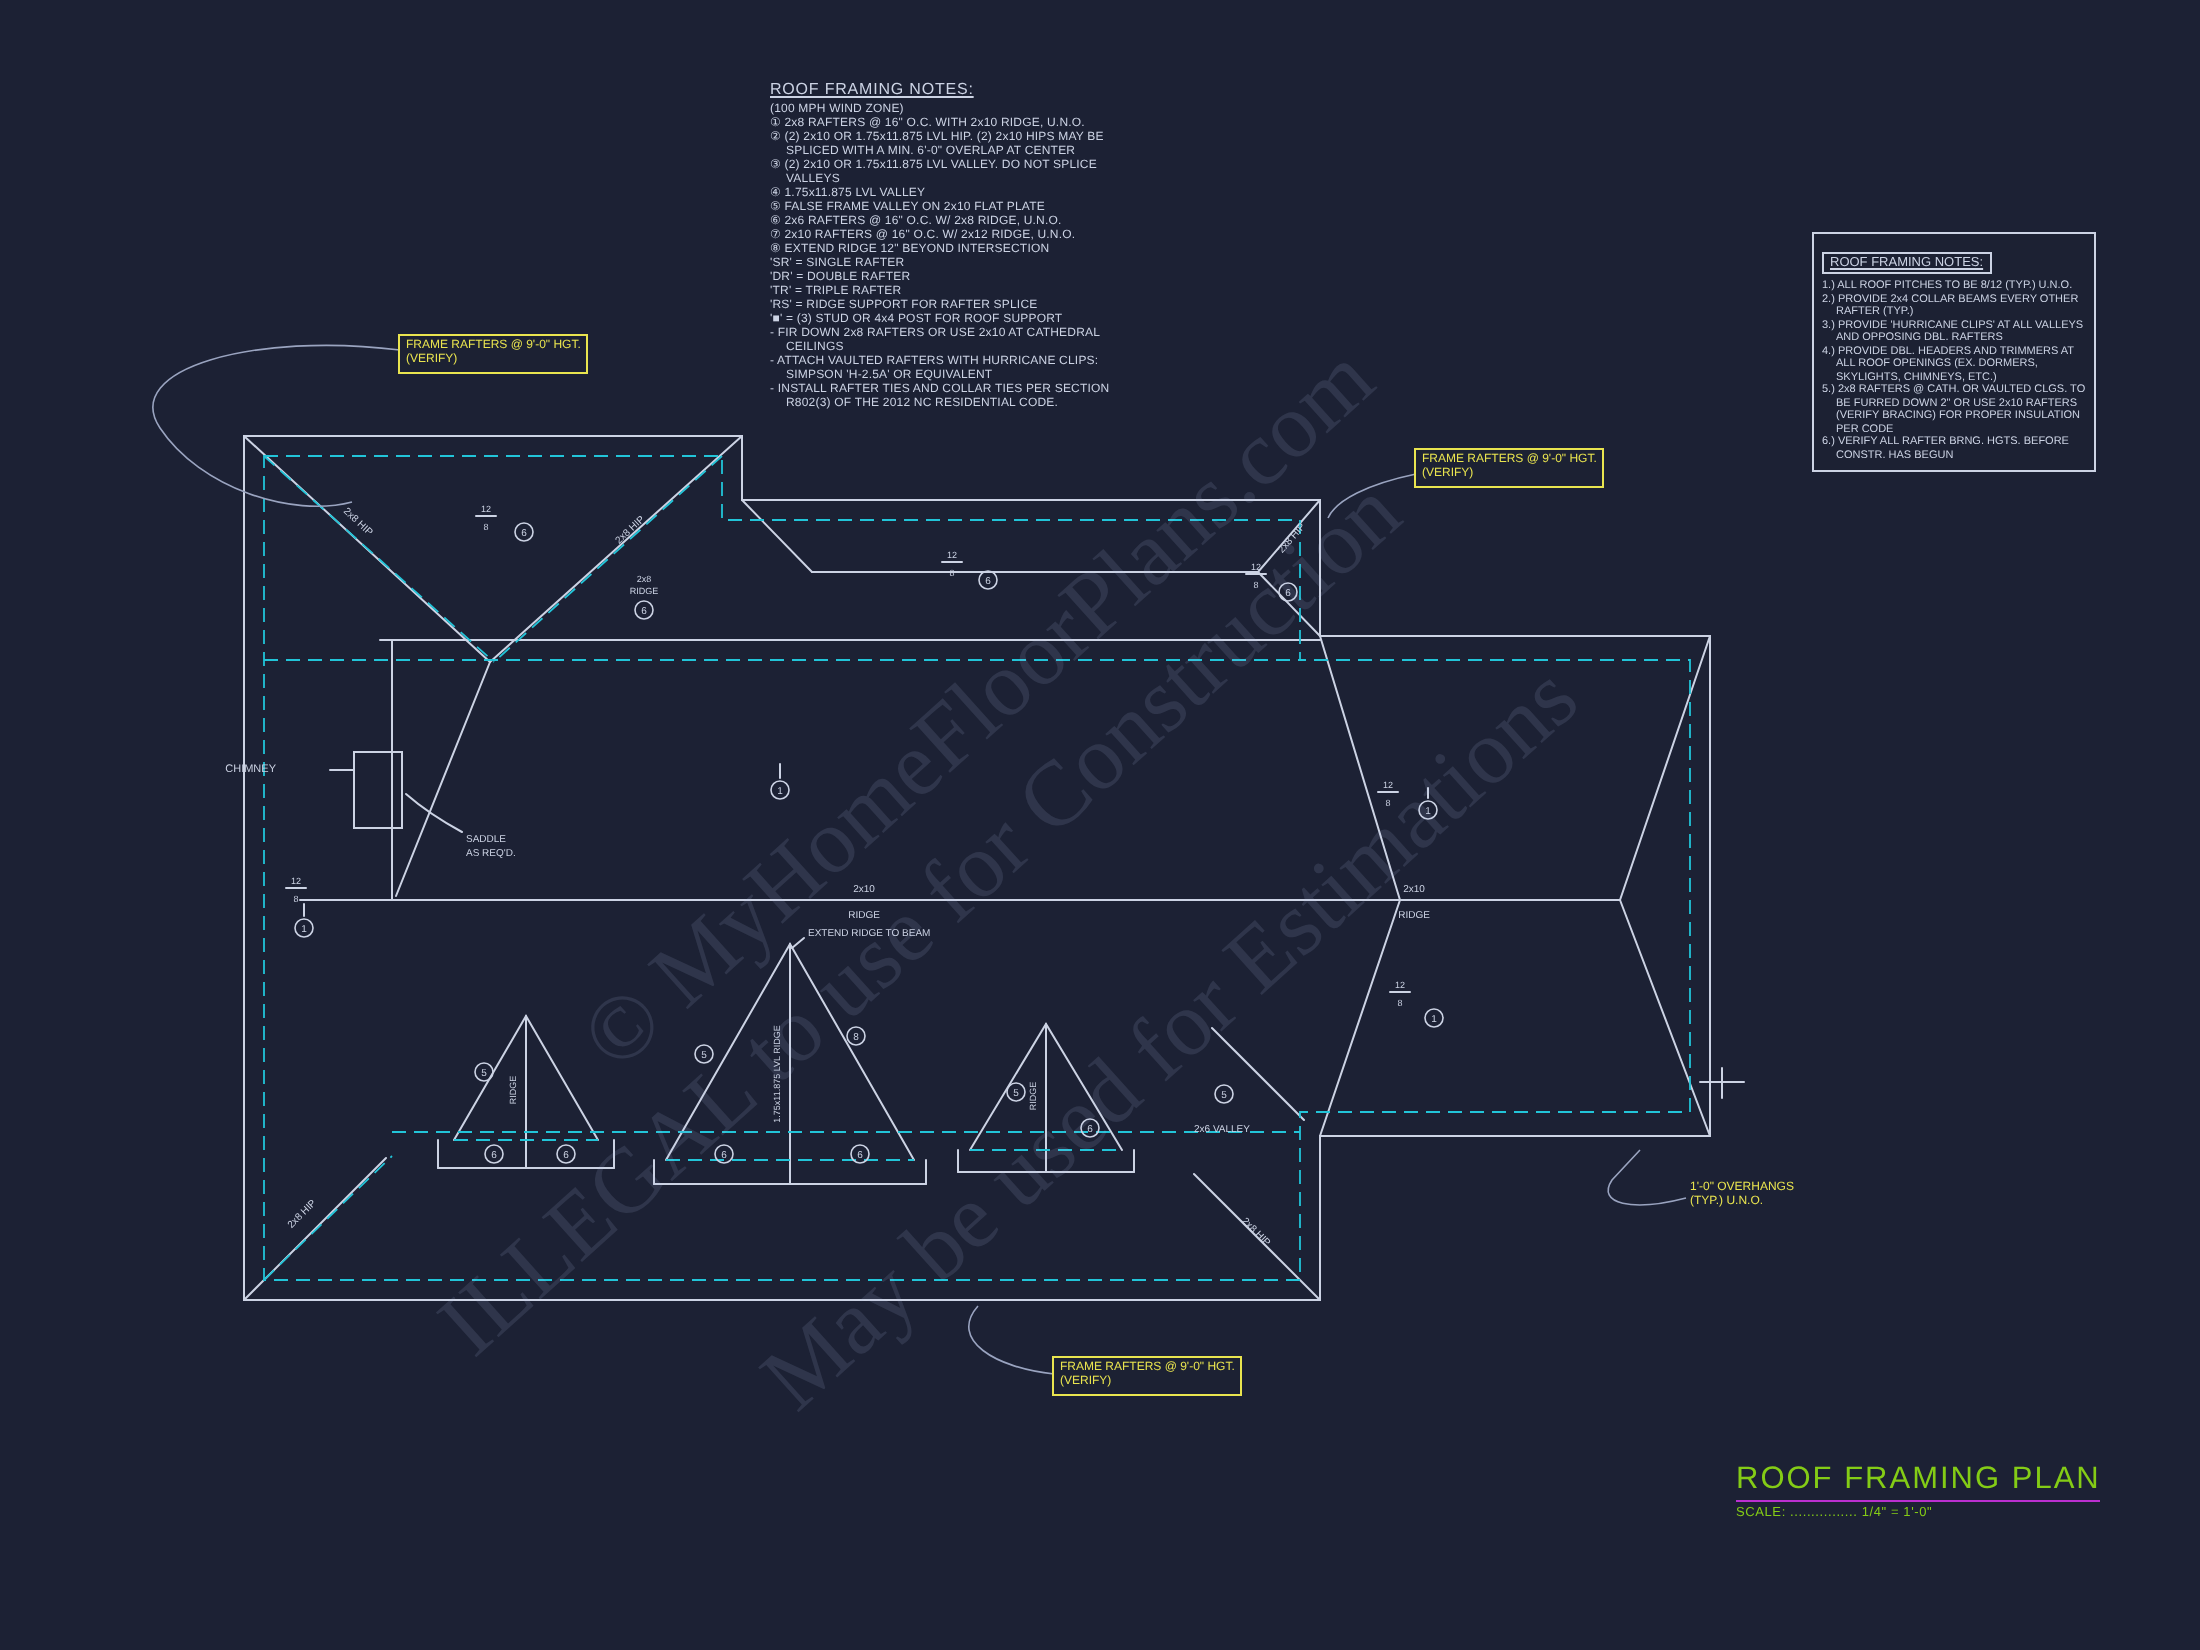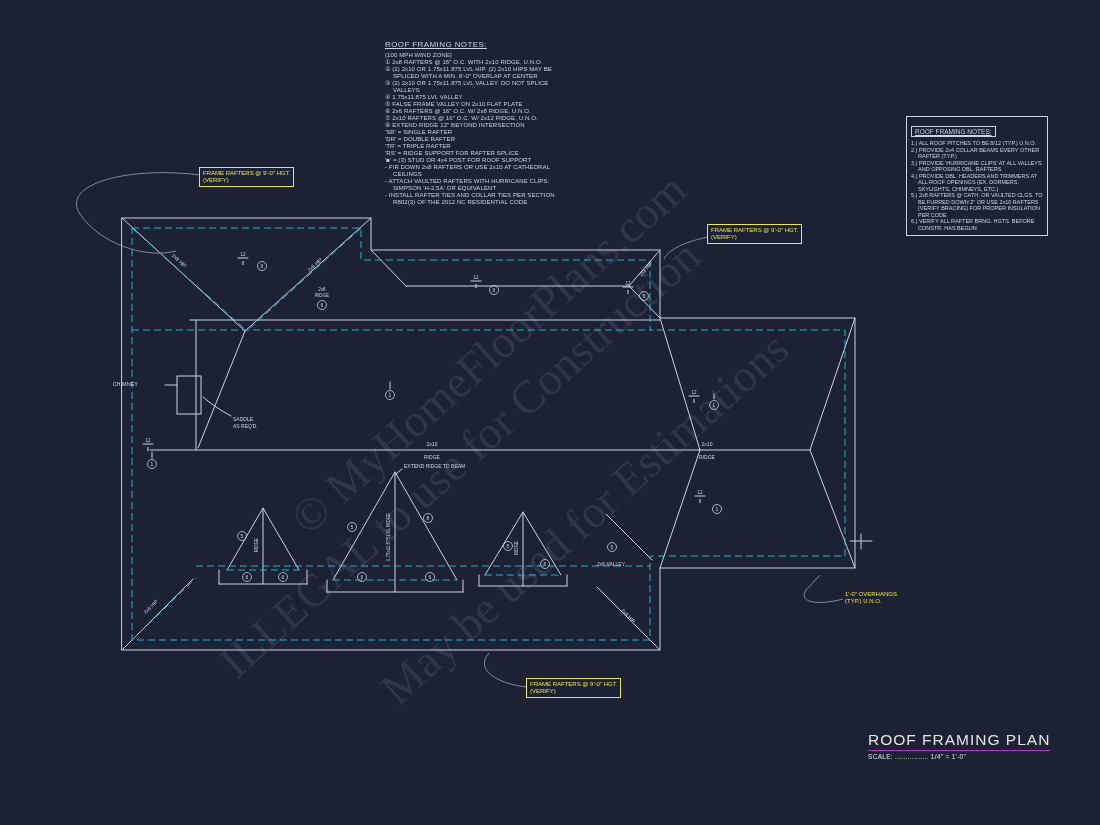--- a/index.html
+++ b/index.html
@@ -16,21 +16,21 @@
   .notes-right{position:absolute;left:906px;top:116px;width:132px;border:1px solid #ccd3e4;
                padding:3px 4px 4px 4px;color:#ccd3e4;background:rgba(28,33,52,.6);}
   .notes-right .title{font-size:6.5px;border:1px solid #ccd3e4;display:inline-block;
                       padding:1px 3px;text-decoration:underline;margin-bottom:3px;}
   .notes-right .line{font-size:5.5px;line-height:6.5px;padding-left:7px;text-indent:-7px;}
   
   .callout{position:absolute;border:1px solid #e9e44f;color:#e9e44f;font-size:6px;line-height:7px;
            padding:2px 3px;background:rgba(28,33,52,.85);white-space:nowrap;}
   .callout.noborder{border:none;background:transparent;}
   
-  .titleblock{position:absolute;left:868px;top:731px;color:#e5e5e5;}
+  .titleblock{position:absolute;left:868px;top:731px;color:#84cc16;}
   .titleblock .t{font-size:15.5px;letter-spacing:1px;border-bottom:1.5px solid #bb2fd0;
                  padding-bottom:1px;display:inline-block;}
   .titleblock .s{font-size:6.5px;margin-top:2px;letter-spacing:.3px;}
   svg{position:absolute;left:0;top:0;}
   svg text{font-family:"Liberation Sans",sans-serif;}
 </style>
 </head>
 <body>
 
 <div class="stage">

